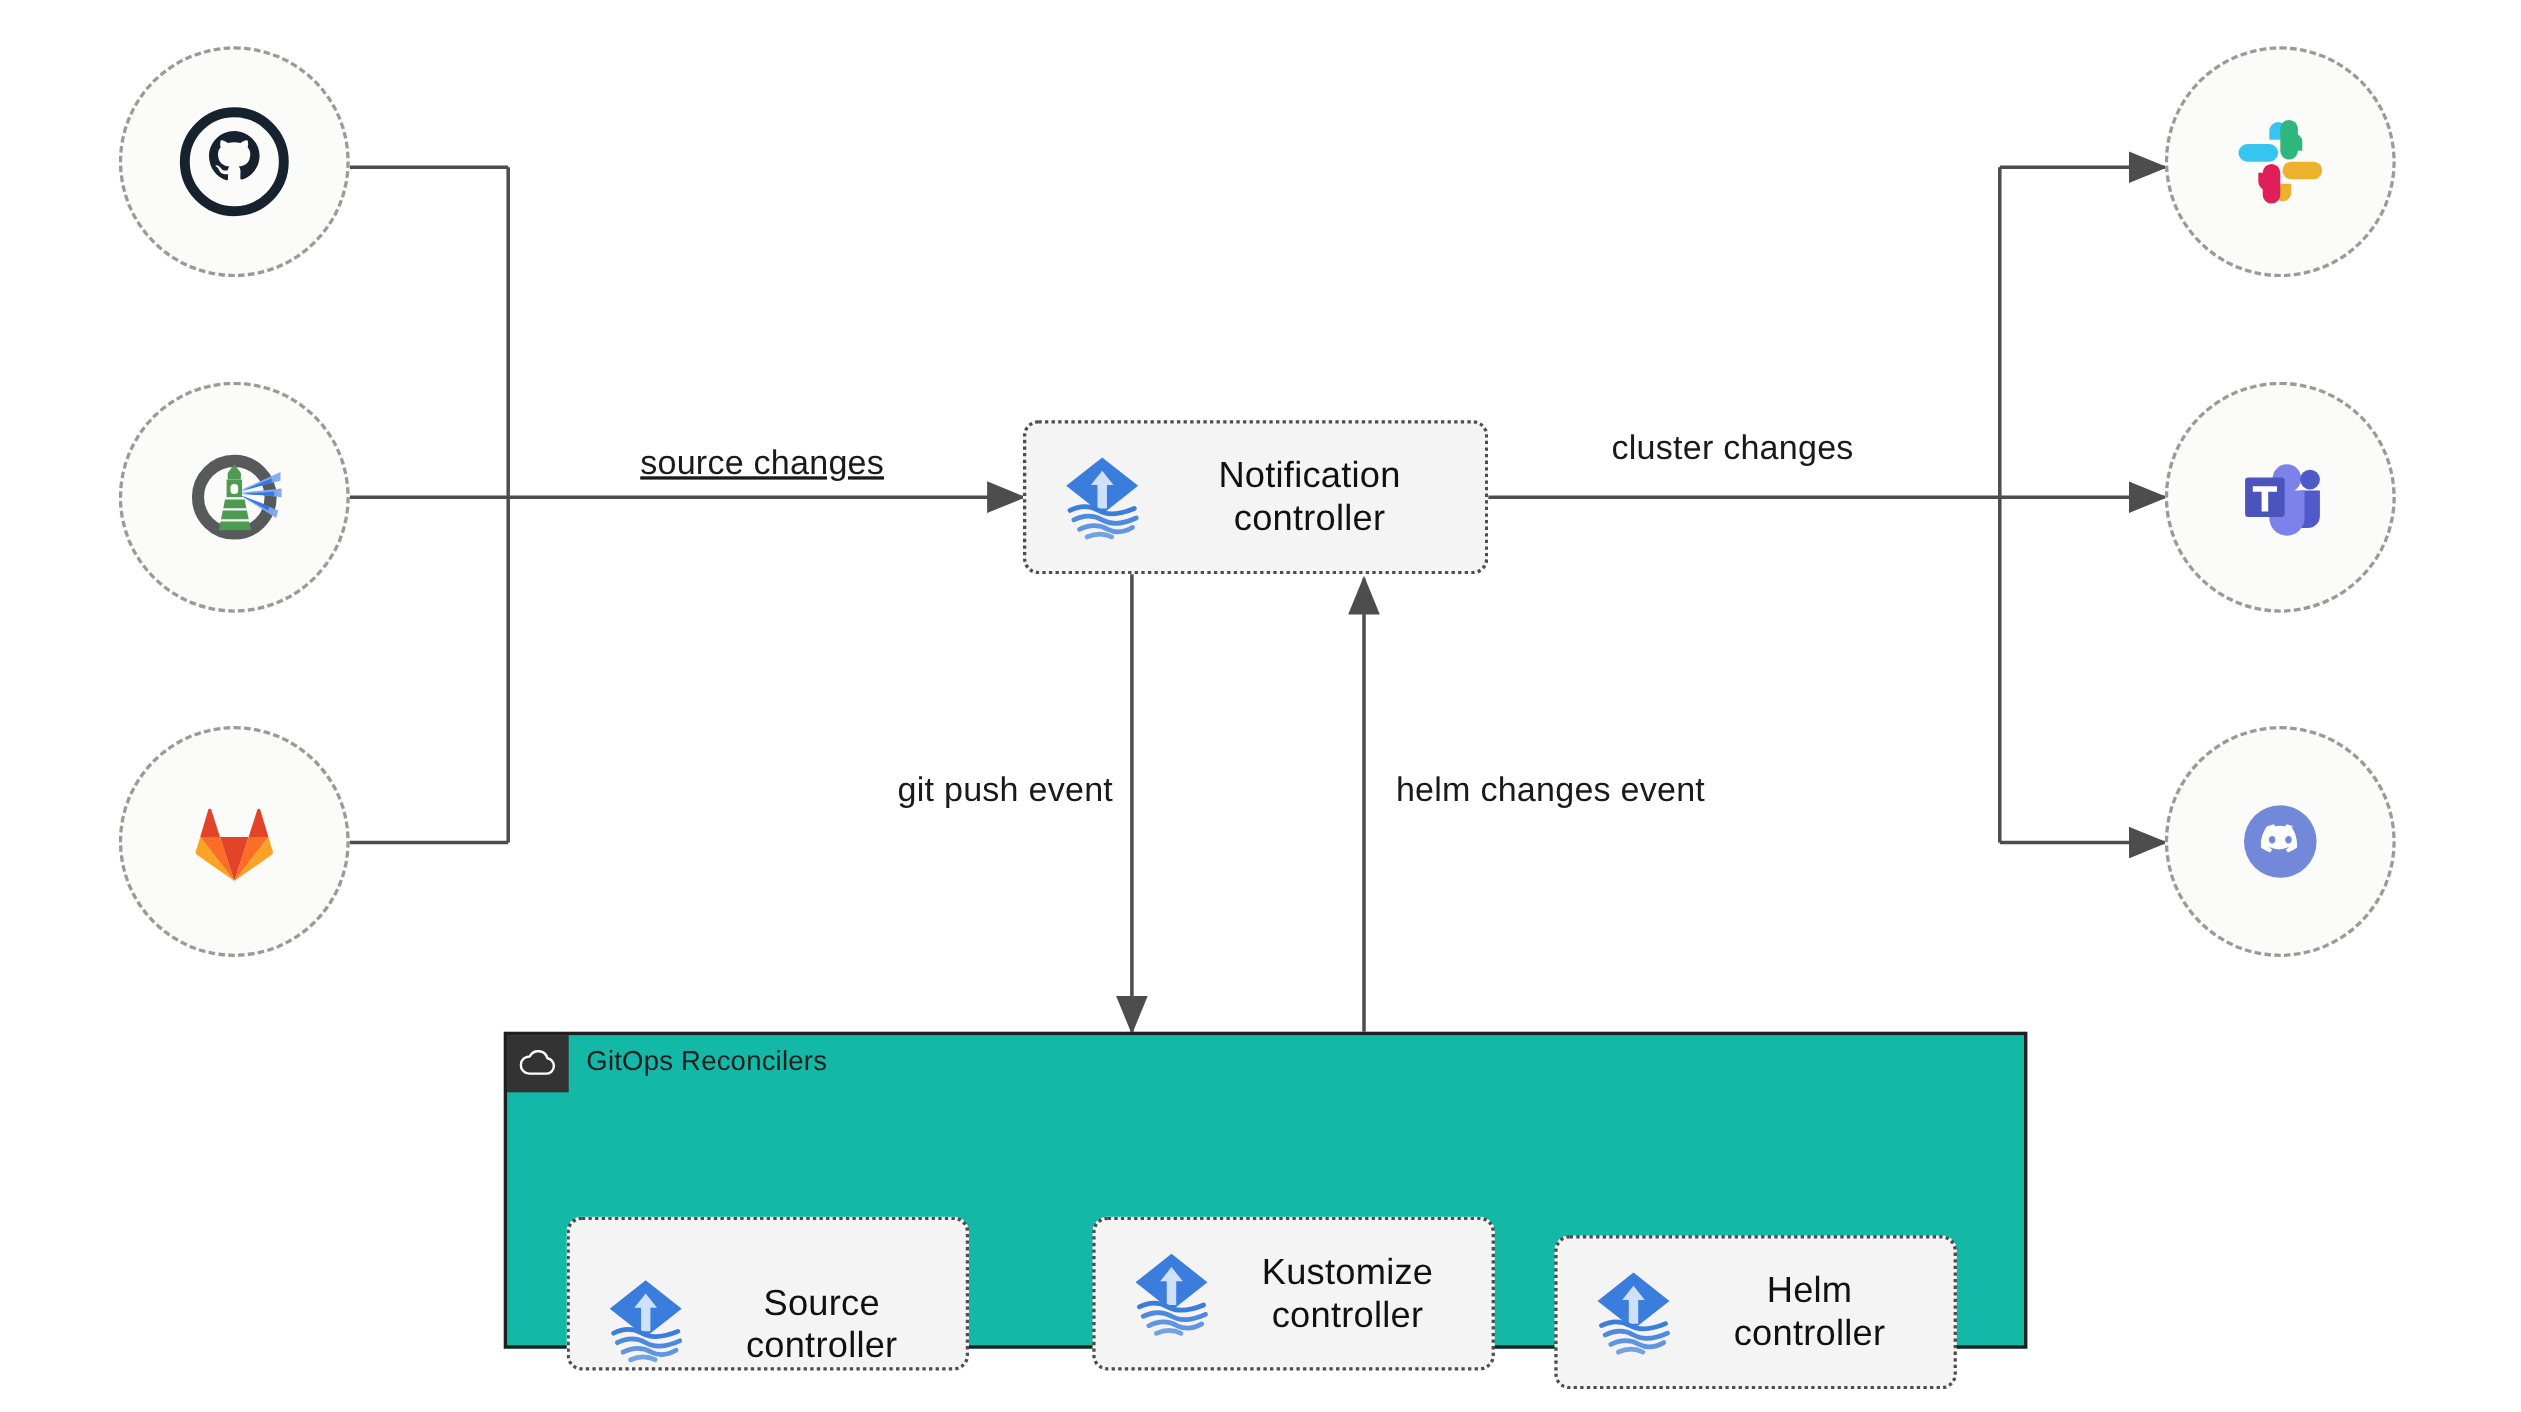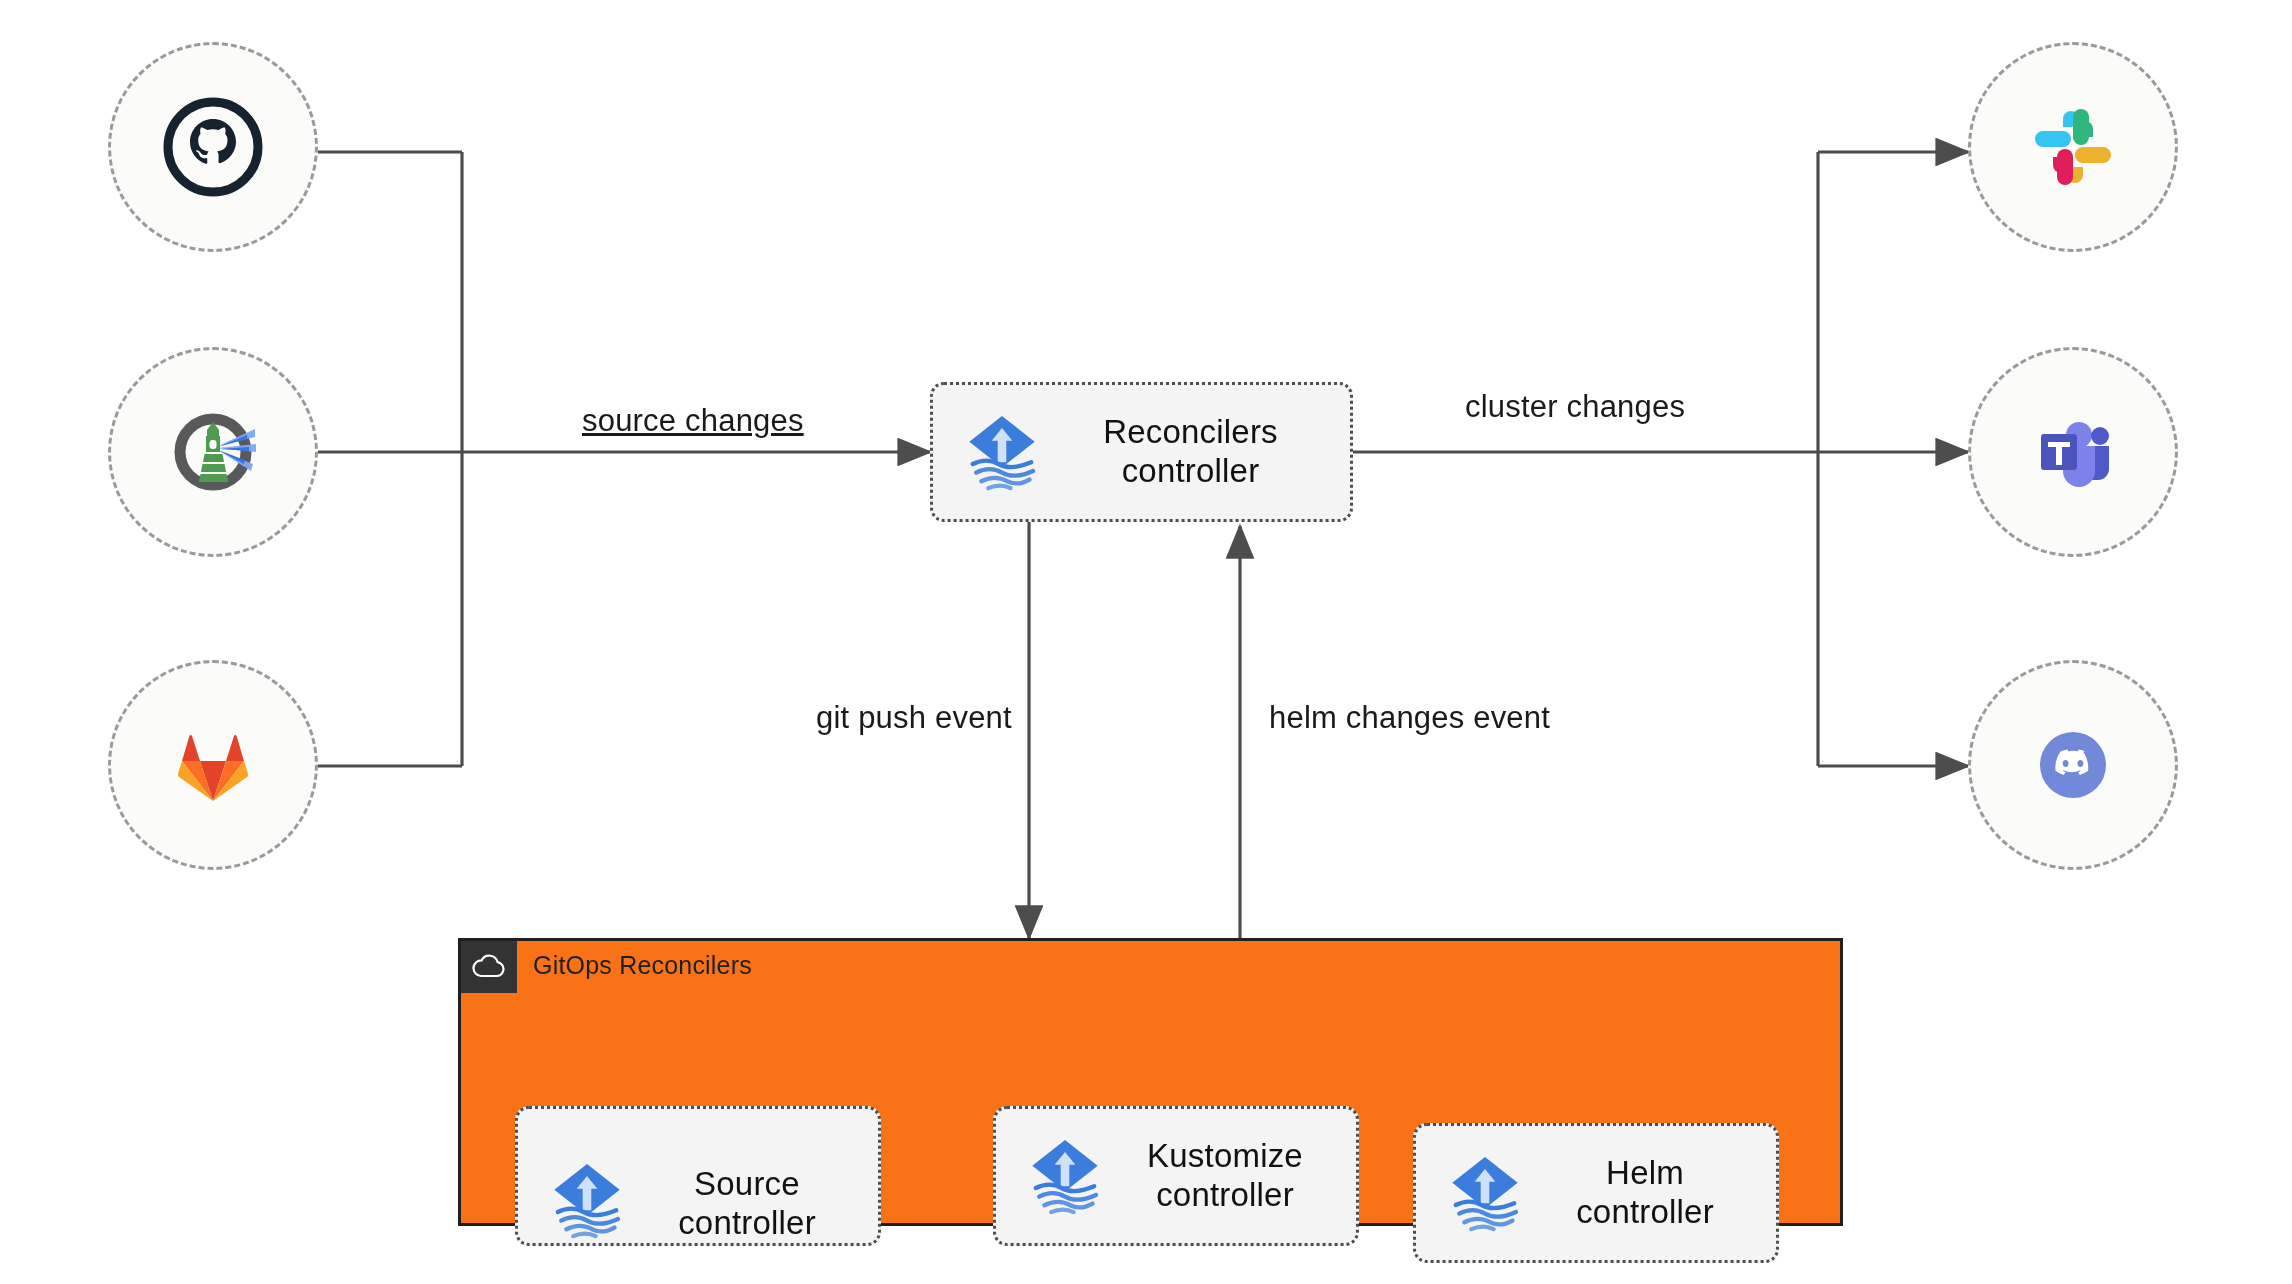--- a/index.html
+++ b/index.html
@@ -28,21 +28,21 @@
   }
   .ctl-box .ctl-label .l2{display:block;}
 
   .edge-label{
     position:absolute;color:#1a1a1a;font-size:31px;white-space:nowrap;
     letter-spacing:.2px;
   }
 
   .group-box{
     position:absolute;box-sizing:border-box;
-    background:#f97316;border:3px solid #1f1f1f;
+    background:#14b8a6;border:3px solid #1f1f1f;
   }
   .group-tab{
     position:absolute;left:0;top:0;width:56px;height:52px;background:#333333;
     display:flex;align-items:center;justify-content:center;
   }
   .group-title{
     position:absolute;left:72px;top:10px;color:#1f1f1f;font-size:25px;letter-spacing:.2px;
   }
 </style>
 </head>
@@ -174,21 +174,21 @@
       <path fill="#3b7ddd" d="M50 8 L88 38 L50 68 L12 38 Z"></path>
       <path fill="#cfe0fb" d="M50 22 L62 37 H55 V62 H45 V37 H38 Z"></path>
       <g stroke="#3b7ddd" stroke-width="5" fill="none" stroke-linecap="round">
         <path d="M16 64 Q32 56 46 64 Q60 72 84 62"></path>
         <path d="M20 74 Q36 66 50 74 Q64 82 86 72" opacity=".9"></path>
         <path d="M26 84 Q42 76 56 84 Q68 90 82 82" opacity=".8"></path>
         <path d="M34 92 Q48 86 60 92" opacity=".7"></path>
       </g>
     </svg>
     <div class="ctl-label">
-      <span>Reconcilers</span>
+      <span>Notification</span>
       <span class="l2">controller</span>
     </div>
   </div>
 
   <div class="edge-label" style="left:582px;top:403px;text-decoration:underline;">source changes</div>
   <div class="edge-label" style="left:1465px;top:389px;">cluster changes</div>
   <div class="edge-label" style="left:800px;top:700px;margin-left:16px;">git push event</div>
   <div class="edge-label" style="left:1269px;top:700px;">helm changes event</div>
 
   <div class="group-box" style="left:458px;top:938px;width:1385px;height:288px;">

